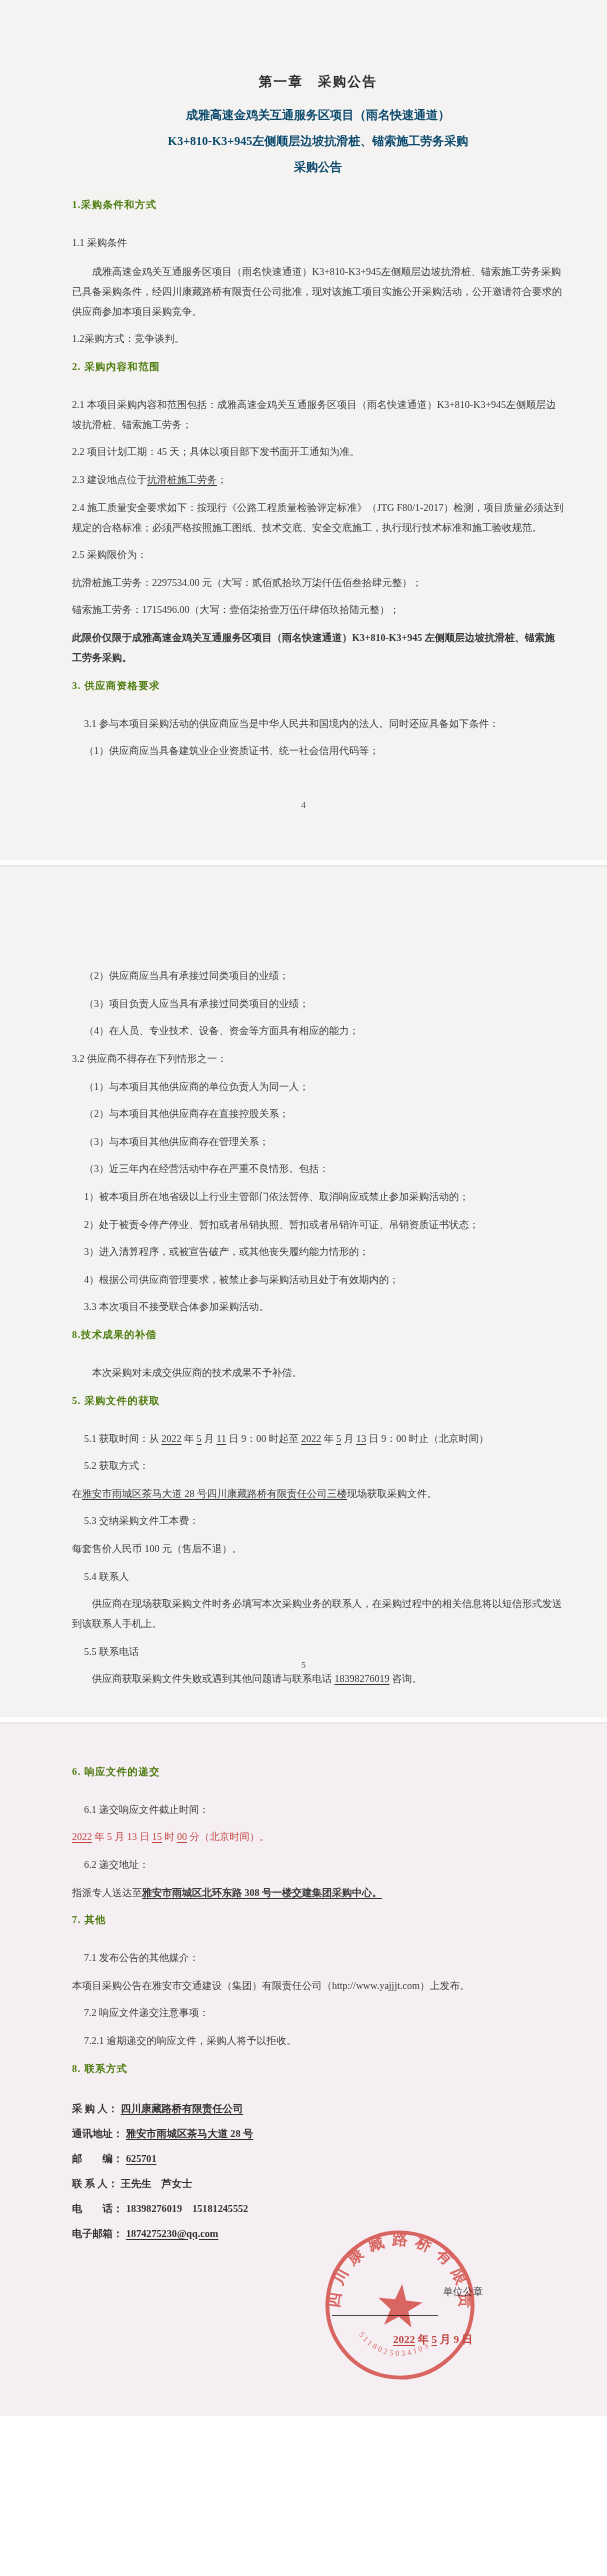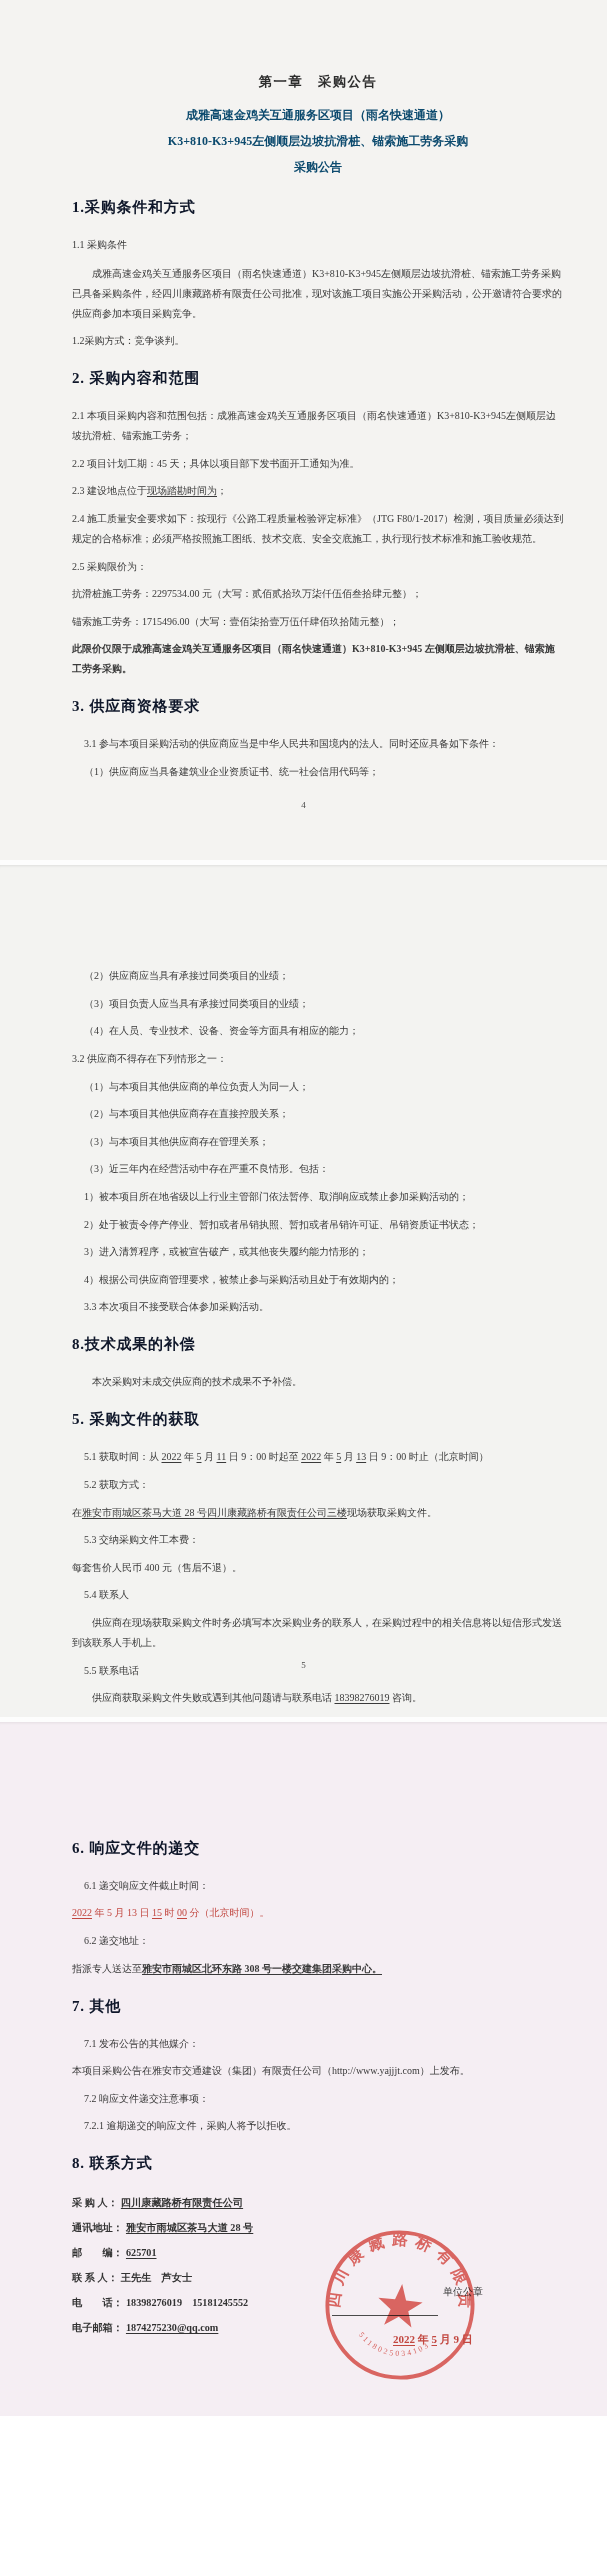--- a/index.html
+++ b/index.html
@@ -13,21 +13,21 @@
   .page-2 { height:852px; background:#f3f3f1; box-shadow:inset 0 3px 3px -2.3px rgba(0,0,0,.10); }
   .page-3 { height:855px; background:#f5eef3; box-shadow:inset 0 3px 3px -2.3px rgba(0,0,0,.08); }
   .page-gap { height:5.3px; background:#fdfdfd; }
   .page-gap.g2 { height:4.6px; }
 
   .center { text-align:center; }
   .chapter-title { margin:73px 0 10.6px; font-size:13.3px; font-weight:bold; color:#2d2d2d; letter-spacing:1.5px; }
   .doc-title { font-size:12px; font-weight:bold; line-height:26px; color:#0c4a6e; margin:0; }
   .doc-title.last { margin-bottom:15px; }
 
-  h2.sec { font-size:15px; font-weight:bold; color:#0f172a; margin:17px 0 18px; line-height:20px; letter-spacing:0.8px; }
+  h2.sec { font-size:10px; font-weight:bold; color:#4d7c0f; margin:3px 0 18px; line-height:20px; letter-spacing:0.8px; }
   p.body { font-size:10px; line-height:20px; margin:0 0 7.6px; }
   p.sub { margin:3px 0 9px; }
   .ind1 { padding-left:12px; }
   .indent-first { text-indent:2em; }
   .bold { font-weight:bold; }
   .u { text-decoration:underline; text-underline-offset:2.3px; }
   .red { color:#c24740; }
 
   .pageno { position:absolute; left:0; right:0; text-align:center; font-size:9px; color:#4c4c4c; }
   .page-1 .pageno { bottom:50px; }
@@ -60,21 +60,21 @@
     <p class="doc-title center last">采购公告</p>
 
     <h2 class="sec">1.采购条件和方式</h2>
     <p class="body sub">1.1 采购条件</p>
     <p class="body indent-first">成雅高速金鸡关互通服务区项目（雨名快速通道）K3+810-K3+945左侧顺层边坡抗滑桩、锚索施工劳务采购已具备采购条件，经四川康藏路桥有限责任公司批准，现对该施工项目实施公开采购活动，公开邀请符合要求的供应商参加本项目采购竞争。</p>
     <p class="body">1.2采购方式：竞争谈判。</p>
 
     <h2 class="sec">2. 采购内容和范围</h2>
     <p class="body">2.1 本项目采购内容和范围包括：成雅高速金鸡关互通服务区项目（雨名快速通道）K3+810-K3+945左侧顺层边坡抗滑桩、锚索施工劳务；</p>
     <p class="body">2.2 项目计划工期：45 天；具体以项目部下发书面开工通知为准。</p>
-    <p class="body"><span>2.3 建设地点位于</span><span class="u">现场踏勘时间为</span><span>；</span></p>
+    <p class="body"><span>2.3 建设地点位于</span><span class="u">抗滑桩施工劳务</span><span>；</span></p>
     <p class="body">2.4 施工质量安全要求如下：按现行《公路工程质量检验评定标准》（JTG F80/1-2017）检测，项目质量必须达到规定的合格标准；必须严格按照施工图纸、技术交底、安全交底施工，执行现行技术标准和施工验收规范。</p>
     <p class="body">2.5 采购限价为：</p>
     <p class="body">抗滑桩施工劳务：2297534.00 元（大写：贰佰贰拾玖万柒仟伍佰叁拾肆元整）；</p>
     <p class="body">锚索施工劳务：1715496.00（大写：壹佰柒拾壹万伍仟肆佰玖拾陆元整）；</p>
     <p class="body bold">此限价仅限于成雅高速金鸡关互通服务区项目（雨名快速通道）K3+810-K3+945 左侧顺层边坡抗滑桩、锚索施工劳务采购。</p>
 
     <h2 class="sec">3. 供应商资格要求</h2>
     <p class="body ind1">3.1 参与本项目采购活动的供应商应当是中华人民共和国境内的法人。同时还应具备如下条件：</p>
     <p class="body ind1">（1）供应商应当具备建筑业企业资质证书、统一社会信用代码等；</p>
 
@@ -99,32 +99,32 @@
     <p class="body ind1">3.3 本次项目不接受联合体参加采购活动。</p>
 
     <h2 class="sec">8.技术成果的补偿</h2>
     <p class="body indent-first">本次采购对未成交供应商的技术成果不予补偿。</p>
 
     <h2 class="sec">5. 采购文件的获取</h2>
     <p class="body ind1"><span>5.1 获取时间：从 </span><span class="u">2022</span><span> 年 </span><span class="u">5</span><span> 月 </span><span class="u">11</span><span> 日 9：00 时起至 </span><span class="u">2022</span><span> 年 </span><span class="u">5</span><span> 月 </span><span class="u">13</span><span> 日 9：00 时止（北京时间）</span></p>
     <p class="body ind1">5.2 获取方式：</p>
     <p class="body"><span>在</span><span class="u">雅安市雨城区茶马大道 28 号四川康藏路桥有限责任公司三楼</span><span>现场获取采购文件。</span></p>
     <p class="body ind1">5.3 交纳采购文件工本费：</p>
-    <p class="body">每套售价人民币 400 元（售后不退）。</p>
+    <p class="body">每套售价人民币 100 元（售后不退）。</p>
     <p class="body ind1">5.4 联系人</p>
     <p class="body indent-first">供应商在现场获取采购文件时务必填写本次采购业务的联系人，在采购过程中的相关信息将以短信形式发送到该联系人手机上。</p>
     <p class="body ind1">5.5 联系电话</p>
     <p class="body indent-first"><span>供应商获取采购文件失败或遇到其他问题请与联系电话 </span><span class="u">18398276019</span><span> 咨询。</span></p>
 
     <div class="pageno">5</div>
   </section>
 
   <div class="page-gap g2"></div>
 
-  <section class="page page-3" style="padding-top:99px;">
+  <section class="page page-3" style="padding-top:37px;">
     <h2 class="sec">6. 响应文件的递交</h2>
     <p class="body ind1">6.1 递交响应文件截止时间：</p>
     <p class="body red"><span class="u">2022</span><span> 年 5 月 13 日 </span><span class="u">15</span><span> 时 </span><span class="u">00</span><span> 分（北京时间）。</span></p>
     <p class="body ind1">6.2 递交地址：</p>
     <p class="body"><span>指派专人送达至</span><span class="u bold">雅安市雨城区北环东路 308 号一楼交建集团采购中心。</span></p>
 
     <h2 class="sec">7. 其他</h2>
     <p class="body ind1">7.1 发布公告的其他媒介：</p>
     <p class="body">本项目采购公告在雅安市交通建设（集团）有限责任公司（http://www.yajjjt.com）上发布。</p>
     <p class="body ind1">7.2 响应文件递交注意事项：</p>

